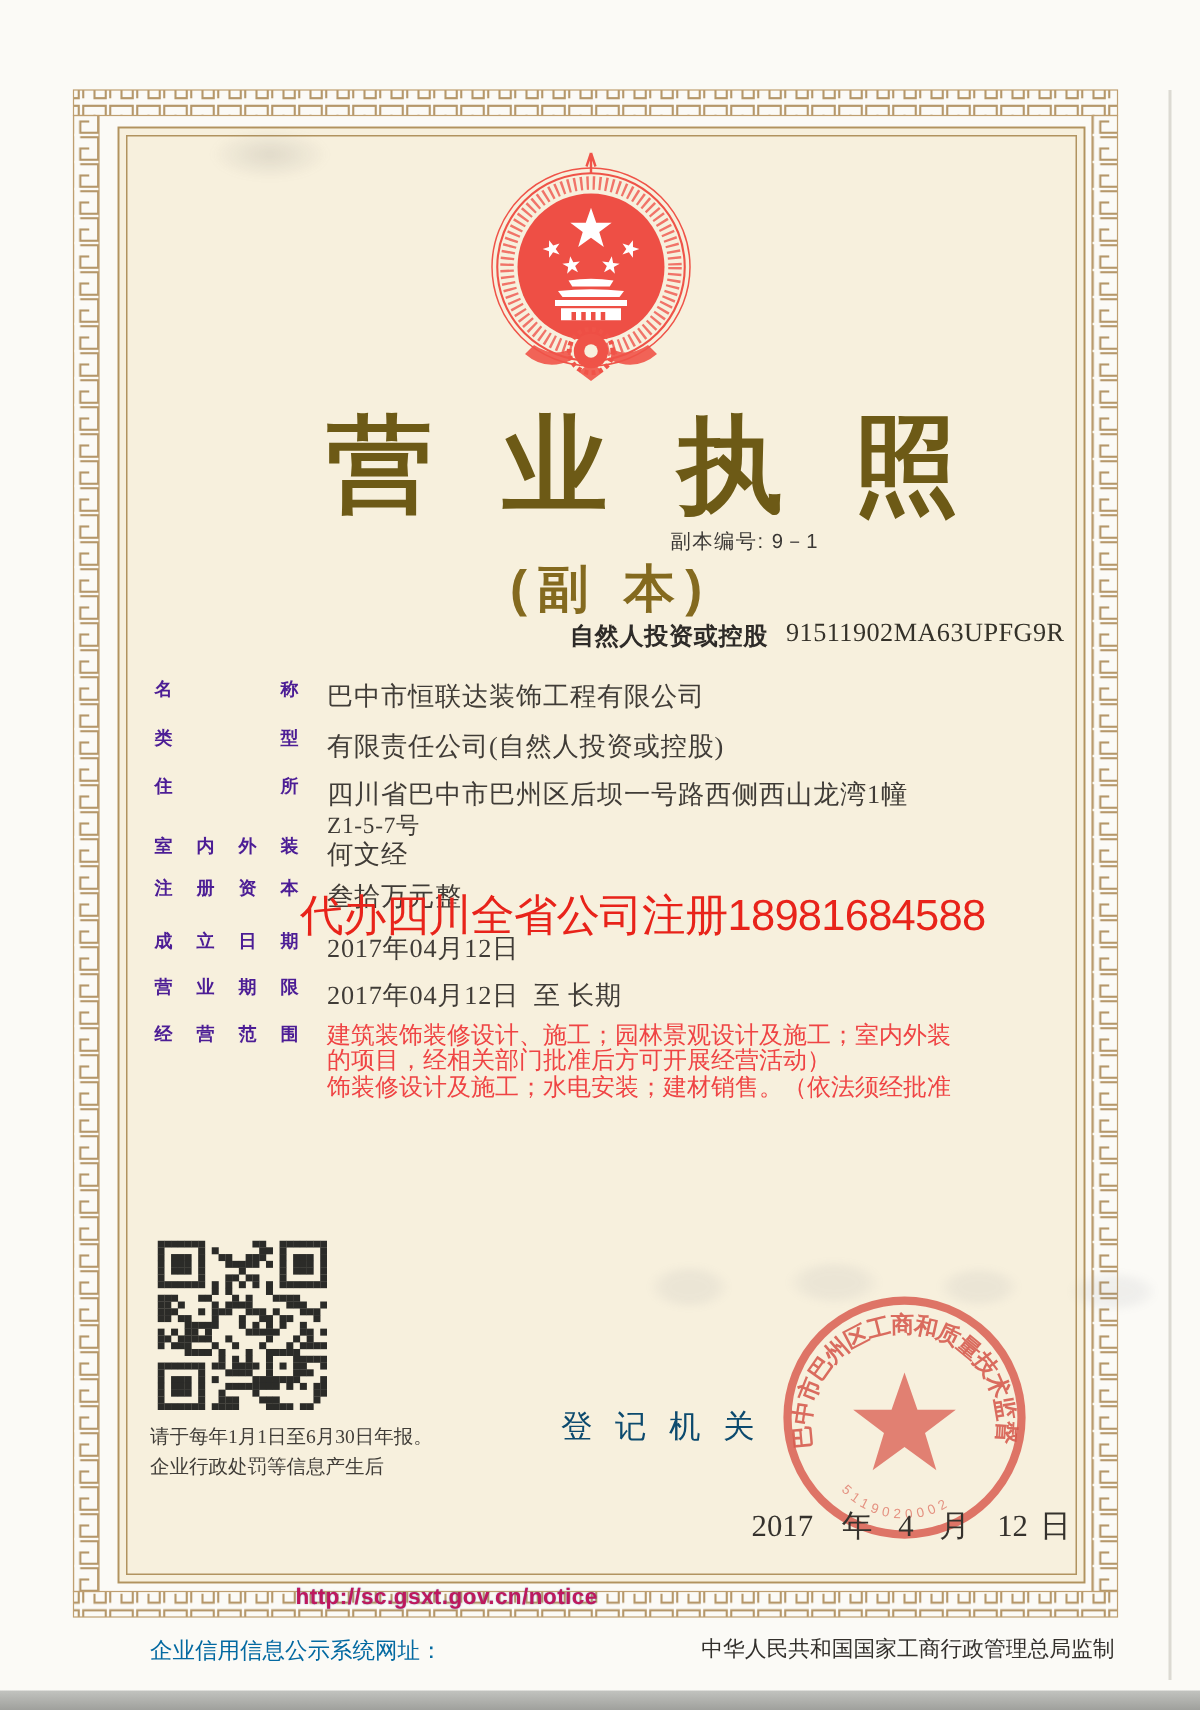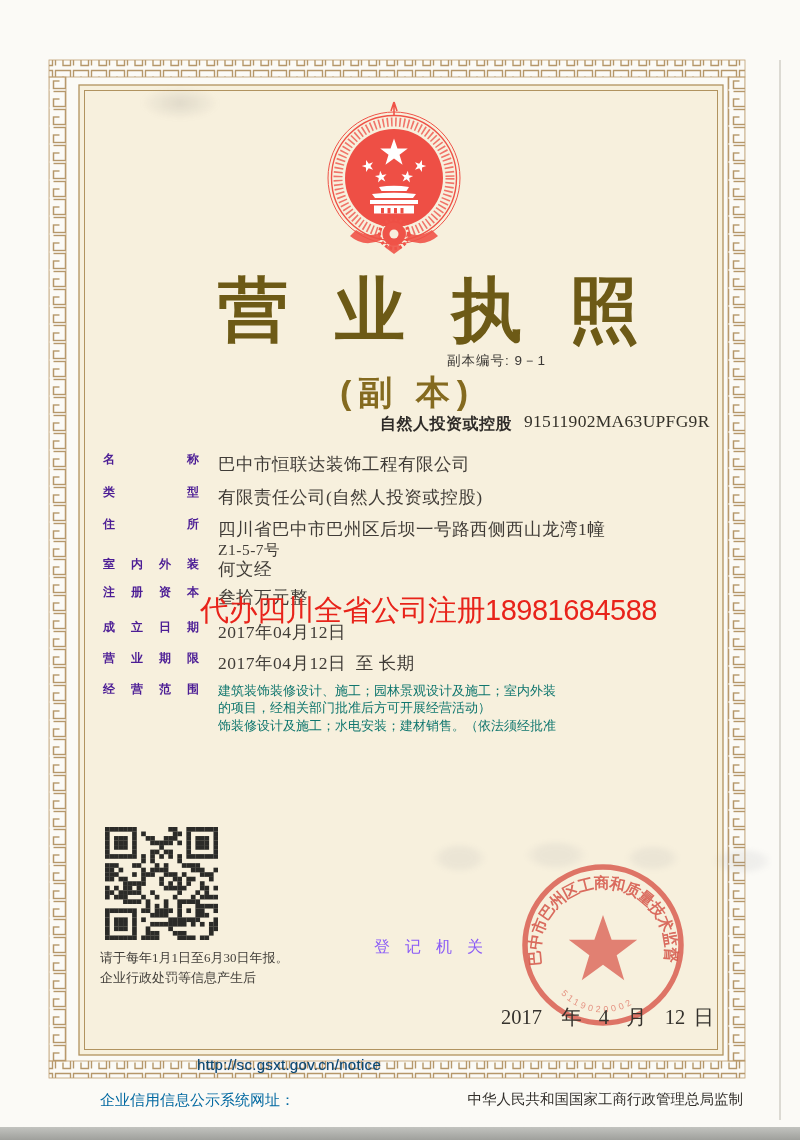--- a/index.html
+++ b/index.html
@@ -34,42 +34,42 @@
     position:absolute;left:115px;top:1px;width:440px;
     font-size:17.5px;color:#403c37;letter-spacing:0.5px;white-space:pre;
     font-family:"Liberation Serif","DejaVu Serif",serif;
   }
   .fvalue2{
     position:absolute;left:115px;top:24px;
     font-size:15.5px;color:#403c37;letter-spacing:0.5px;
     font-family:"Liberation Serif","DejaVu Serif",serif;
   }
   .scope-line{
-    font-size:13px;line-height:17.4px;color:#0f766e;letter-spacing:0;
+    font-size:16px;line-height:17.4px;color:#ef4444;letter-spacing:0;
     white-space:nowrap;font-family:"Liberation Serif","DejaVu Serif",serif;
   }
   
   .watermark-ad{
     left:200px;top:591px;font-size:29px;font-weight:500;color:#e8231a;
     letter-spacing:-0.5px;white-space:nowrap;
   }
   
   #qr-box{left:105px;top:827px;width:113px;height:113px;}
   .notice{left:100px;top:948px;font-size:13px;line-height:19.5px;color:#403d38;
     font-family:"Liberation Serif","DejaVu Serif",serif;}
   
-  .reg-authority{left:374px;top:937px;font-size:16px;font-weight:500;color:#8b5cf6;letter-spacing:15px;white-space:nowrap;}
+  .reg-authority{left:374px;top:937px;font-size:21px;font-weight:500;color:#0c4a6e;letter-spacing:15px;white-space:nowrap;}
   #seal-svg{left:516px;top:858px;width:174px;height:174px;mix-blend-mode:multiply;}
   .issue-date{left:483px;top:1003px;font-size:20.5px;color:#35322d;white-space:nowrap;
     font-family:"Liberation Serif","DejaVu Serif",serif;margin-left:18px;}
   .issue-date span{display:inline-block;}
   .d-year{margin-right:14px;} .d-yu{margin-right:12px;} .d-month{margin-right:12px;}
   .d-mu{margin-right:13px;} .d-day{margin-right:3px;}
   
-  .gov-url{left:197px;top:1056px;font-size:15px;font-weight:normal;color:#0c4a6e;
+  .gov-url{left:197px;top:1056px;font-size:15px;font-weight:bold;color:#be185d;
     letter-spacing:0.3px;text-shadow:0 0 1px rgba(57,82,181,0.55);}
   .footer-left{left:100px;top:1091px;font-size:15px;color:#0369a1;}
   .footer-right{right:57px;top:1090px;font-size:14.5px;color:#33302c;}
   .bottom-strip{left:0;top:1127px;width:800px;height:13px;
     background:linear-gradient(#c2c3bf,#9fa09c);}
   .right-edge{left:779px;top:60px;width:2px;height:1060px;background:rgba(150,145,130,0.30);}
   
   .smudge{left:140px;top:86px;width:80px;height:34px;border-radius:50%;
     background:radial-gradient(ellipse,rgba(120,118,115,0.18),rgba(120,118,115,0) 70%);
     filter:blur(2px);}

